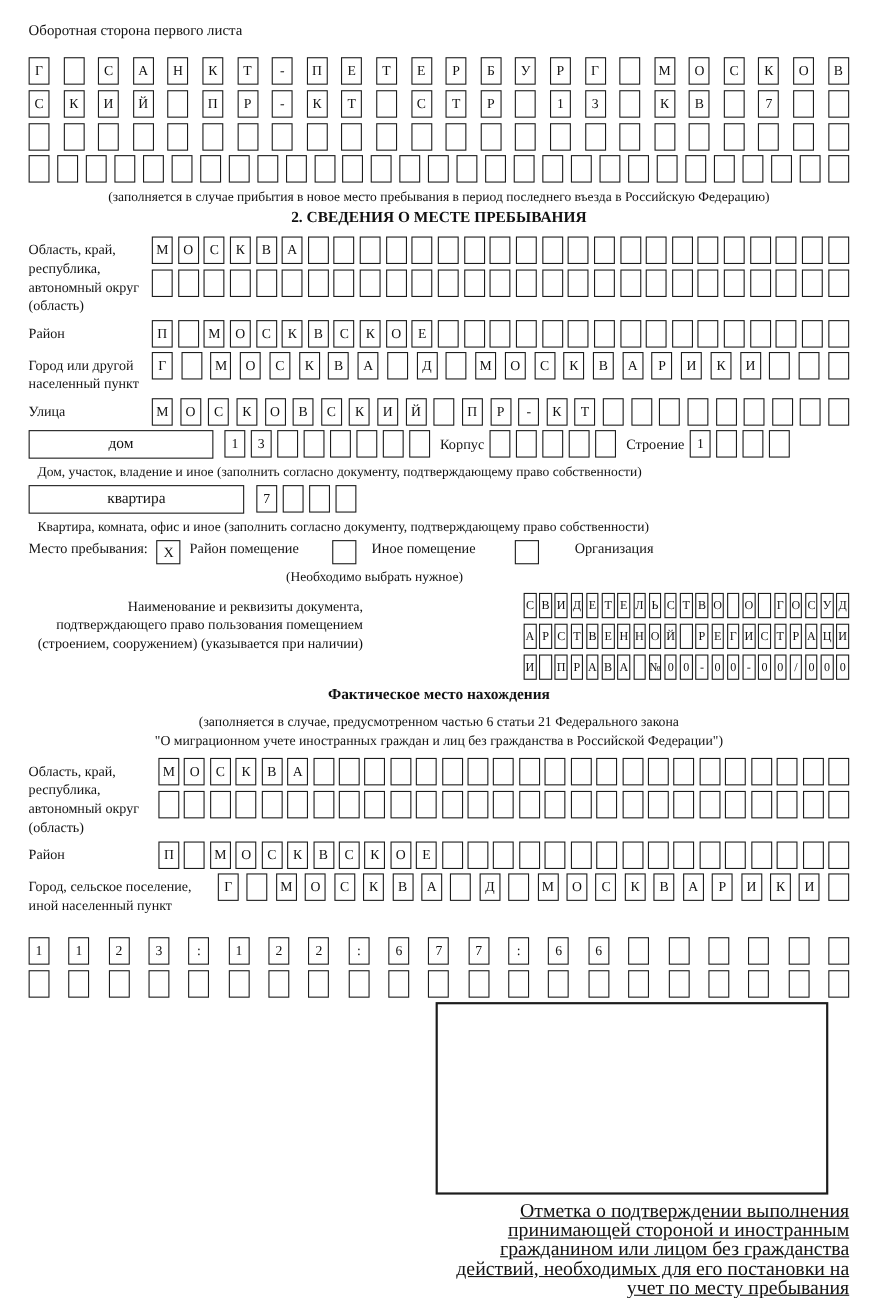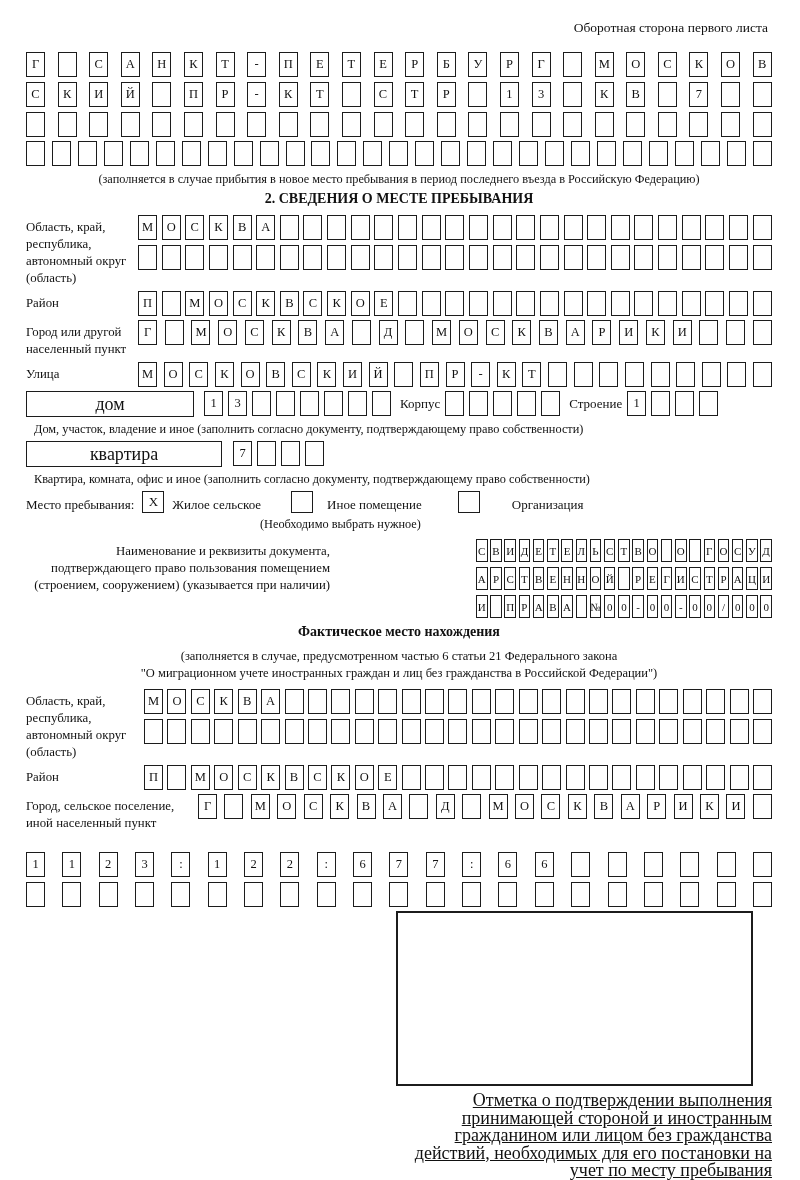--- a/index.html
+++ b/index.html
@@ -1,20 +1,20 @@
 <!DOCTYPE html>
 <html><head>
 <meta charset="utf-8">
 <style>
   * { box-sizing: border-box; margin: 0; padding: 0; }
   html, body { width: 800px; height: 1180px; background: #ffffff; overflow: hidden; }
   body { font-family: "Liberation Serif", "DejaVu Serif", serif; color: #111; }
   .page { padding: 14px 28px 0 26px; }
 
-  .top-note { text-align: right; font-size: 13.5px; margin: 6px 4px 16px 0; }
+  .top-note { text-align: left; font-size: 13.5px; margin: 6px 4px 16px 0; }
 
   .frow { display: flex; align-items: flex-start; margin-bottom: 4px; }
   .lbl { font-size: 12.8px; line-height: 17px; padding-top: 4px; padding-right: 4px; }
   .w150 { width: 152px; flex: none; }
   .w112 { width: 112px; flex: none; }
   .w118 { width: 118px; flex: none; }
   .w172 { width: 172px; flex: none; }
   .doc-lbl { width: 450px; flex: none; padding-right: 146px; text-align: right; }
 
   .cellcol { flex: 1; }
@@ -26,24 +26,24 @@
   .inline-cells { display: flex; gap: 5px; }
   .inline-cells .cell { margin: 0; }
 
   .wfull { margin-bottom: 5px; }
 
   .note { font-size: 12.3px; line-height: 16px; margin-bottom: 4px; }
   .center { text-align: center; }
   .sec-title { text-align: center; font-weight: bold; font-size: 14px; margin: 3px 0 8px; }
 
   .wide-box { border: 1.7px solid #1c1c1c; height: 26px; display: flex; align-items: center;
-              justify-content: center; font-size: 18px; flex: none; }
+              justify-content: center; font-size: 14px; flex: none; }
   .small-lbl { font-size: 13px; padding-top: 5px; flex: none; }
 
-  .chk-row { display: flex; align-items: flex-end; margin-bottom: 3px; }
+  .chk-row { display: flex; align-items: flex-start; margin-bottom: 3px; }
   .chk { width: 22px; height: 22px; border: 1.7px solid #1c1c1c; display: flex; flex: none;
          align-items: center; justify-content: center; font-size: 13px; }
   .chk-lbl { font-size: 13px; }
 
   .indent-note { margin-left: 8px; }
   .chk-note { margin-left: 234px; margin-bottom: 7px; }
 
   .fact-note { font-size: 12.5px; line-height: 17px; text-align: center; }
   .fact-notes { margin-bottom: 7px; }
 
@@ -377,21 +377,21 @@
         <span class="cell"></span>
         <span class="cell"></span>
         <span class="cell"></span>
       </div>
   </div>
   <div class="note indent-note">Квартира, комната, офис и иное (заполнить согласно документу, подтверждающему право собственности)</div>
 
   <div class="chk-row">
     <span class="chk-lbl">Место пребывания:</span>
     <span class="chk" style="margin-left:8px;">X</span>
-    <span class="chk-lbl" style="margin-left:8px;">Жилое сельское</span>
+    <span class="chk-lbl" style="margin-left:8px;">Район помещение</span>
     <span class="chk" style="margin-left:30px;"></span>
     <span class="chk-lbl" style="margin-left:14px;">Иное помещение</span>
     <span class="chk" style="margin-left:36px;"></span>
     <span class="chk-lbl" style="margin-left:32px;">Организация</span>
   </div>
   <div class="note chk-note">(Необходимо выбрать нужное)</div>
 
   <div class="frow">
     <div class="lbl doc-lbl">Наименование и реквизиты документа, подтверждающего право пользования помещением (строением, сооружением) (указывается при наличии)</div>
     <div class="cellcol">

